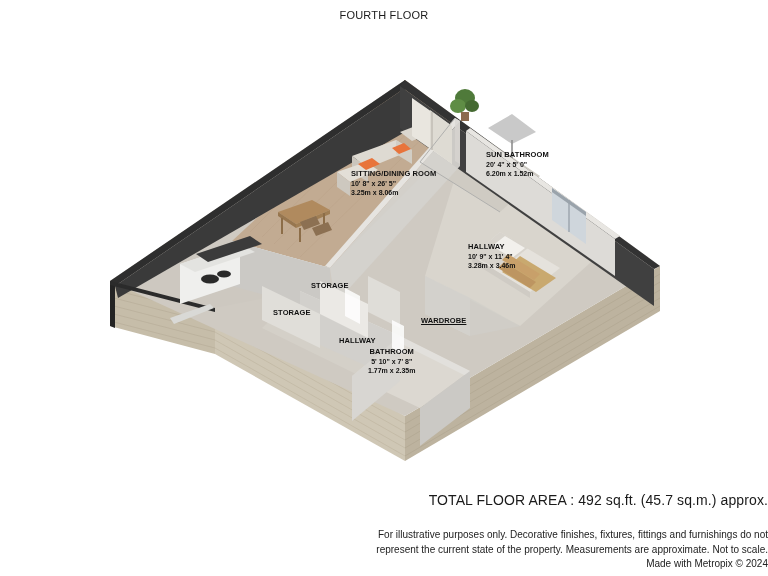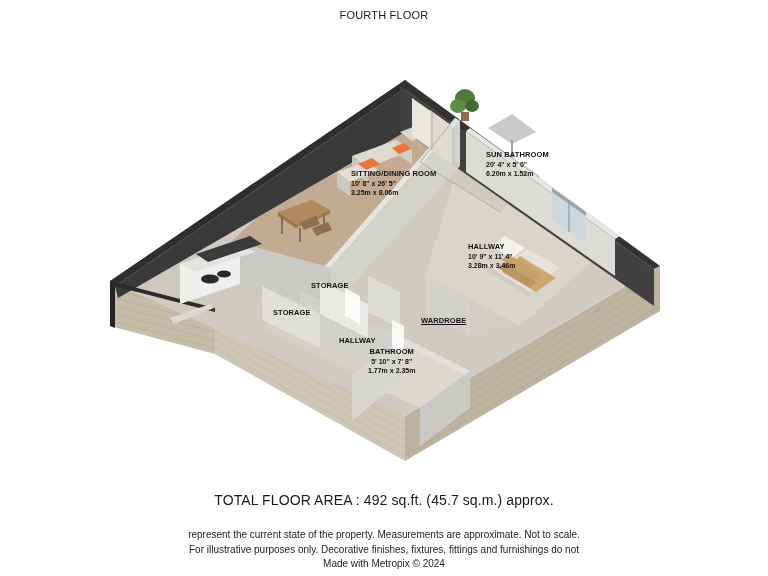--- a/index.html
+++ b/index.html
@@ -61,21 +61,21 @@
     font-weight: bold;
     font-size: 7px;
     letter-spacing: 0;
   }
   .label-left { text-align: left; }
 
   .footer {
     position: absolute;
     left: 0;
     width: 768px;
-    text-align: center;
+    text-align: right;
   }
   .total-area {
     top: 492px;
     font-size: 14px;
     letter-spacing: 0.1px;
   }
   .disclaimer {
     top: 528px;
     font-size: 10px;
     line-height: 14.5px;
@@ -315,16 +315,16 @@
   </div>
 
   <div class="room-label label-left" style="left:421px; top:280px;text-decoration:underline;">
     <div>WARDROBE</div>
   </div>
 </div>
 
 <div class="footer total-area">TOTAL FLOOR AREA : 492 sq.ft. (45.7 sq.m.) approx.</div>
 
 <div class="footer disclaimer">
+  <div>For illustrative purposes only. Decorative finishes, fixtures, fittings and furnishings do not</div>
   <div>represent the current state of the property. Measurements are approximate. Not to scale.</div>
-  <div>For illustrative purposes only. Decorative finishes, fixtures, fittings and furnishings do not</div>
   <div>Made with Metropix © 2024</div>
 </div>
 
 </body></html>

